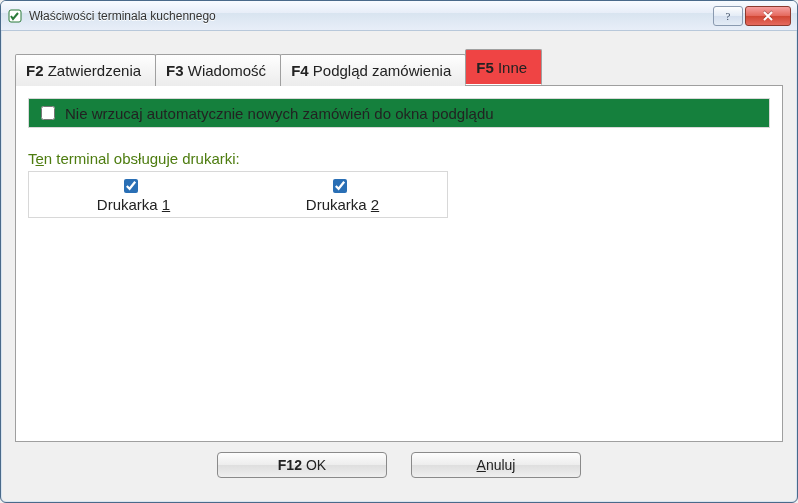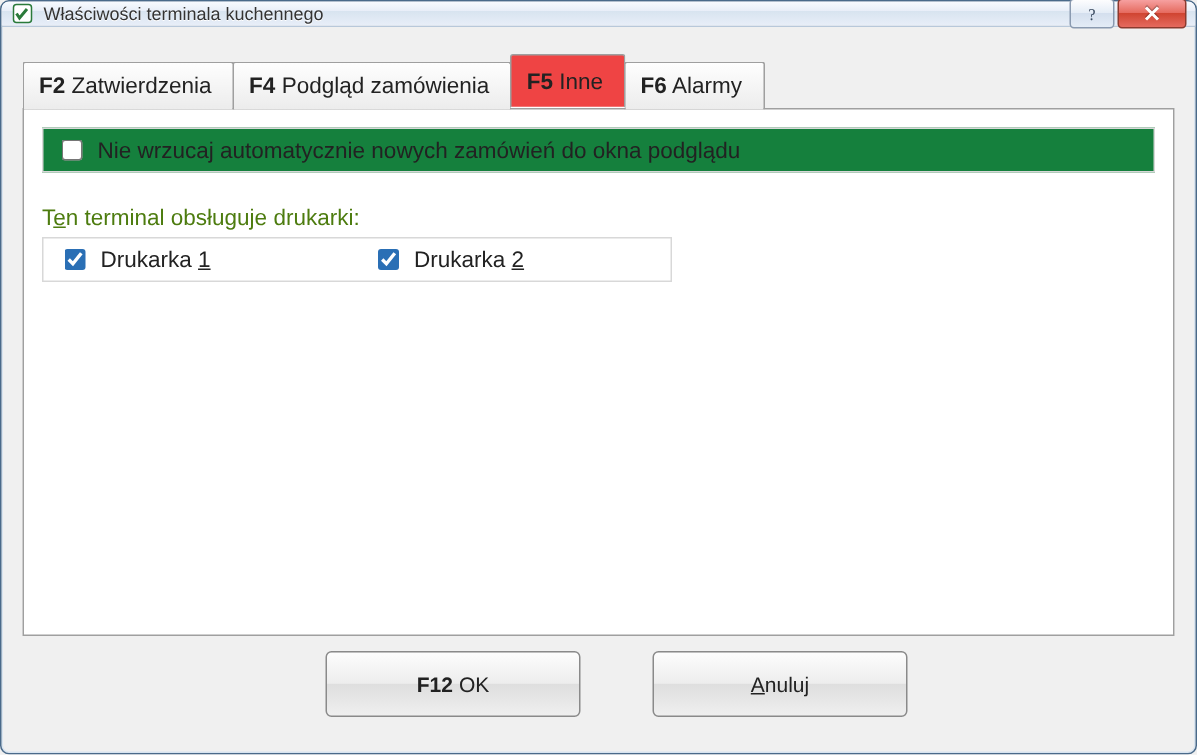--- a/index.html
+++ b/index.html
@@ -15,21 +15,21 @@
     width: 798px; height: 503px;
     border: 1px solid #4a6a8a;
     border-radius: 6px;
     background: #f0f0f0;
     display: flex;
     flex-direction: column;
     box-shadow: inset 0 0 0 1px #d8e4f0;
     position: relative;
   }
   .titlebar {
-    height: 17px;
+    height: 30px;
     background: linear-gradient(to bottom, #f8fbff 0%, #e8eef8 40%, #d8e4f0 41%, #e8eef8 100%);
     border-bottom: 1px solid #b8c8da;
     display: flex;
     align-items: center;
     padding: 0 6px;
     border-radius: 5px 5px 0 0;
   }
   .titlebar .icon {
     width: 16px; height: 16px;
     margin-right: 6px;
@@ -129,41 +129,41 @@
     width: 420px;
     display: grid;
     grid-template-columns: 1fr 1fr;
   }
   .printer-cell {
     display: flex;
     align-items: center;
     padding: 4px 10px;
     font-size: 15px;
     color: #222;
+    flex-direction: column;
   }
   .printer-cell input { margin-right: 10px; }
 
   .button-row {
     display: flex;
     justify-content: center;
     gap: 24px;
     padding: 10px 0 14px 0;
   }
   .btn {
     width: 170px;
-    height: 44px;
+    height: 26px;
     border: 1px solid #8a8a8a;
     border-radius: 4px;
     background: linear-gradient(to bottom, #fdfdfd, #ededed 49%, #dedede 50%, #efefef);
     font-size: 14px;
     color: #222;
     display: flex;
     align-items: center;
     justify-content: center;
-    margin-left: 24px;
   }
   .btn .fkey { font-weight: bold; margin-right: 4px; }
   input[type=checkbox] {
     width: 14px; height: 14px;
     accent-color: #2a6fb5;
   }
 </style>
 </head>
 <body>
 
@@ -192,30 +192,30 @@
   </div>
 
   <div class="client">
 
     <div class="tabstrip">
       <div class="tab">
         <span class="fkey">F2</span>
         <span>Zatwierdzenia</span>
       </div>
       <div class="tab">
+        <span class="fkey">F3</span>
+        <span>Wiadomość</span>
+      </div>
+      <div class="tab">
         <span class="fkey">F4</span>
         <span>Podgląd zamówienia</span>
       </div>
       <div class="tab active">
         <span class="fkey">F5</span>
         <span>Inne</span>
-      </div>
-      <div class="tab">
-        <span class="fkey">F6</span>
-        <span>Alarmy</span>
       </div>
     </div>
 
     <div class="tabpanel">
 
       <label class="checkbox-row">
         <input type="checkbox" style="">
         <span>Nie wrzucaj automatycznie nowych zamówień do okna podglądu</span>
       </label>
 

